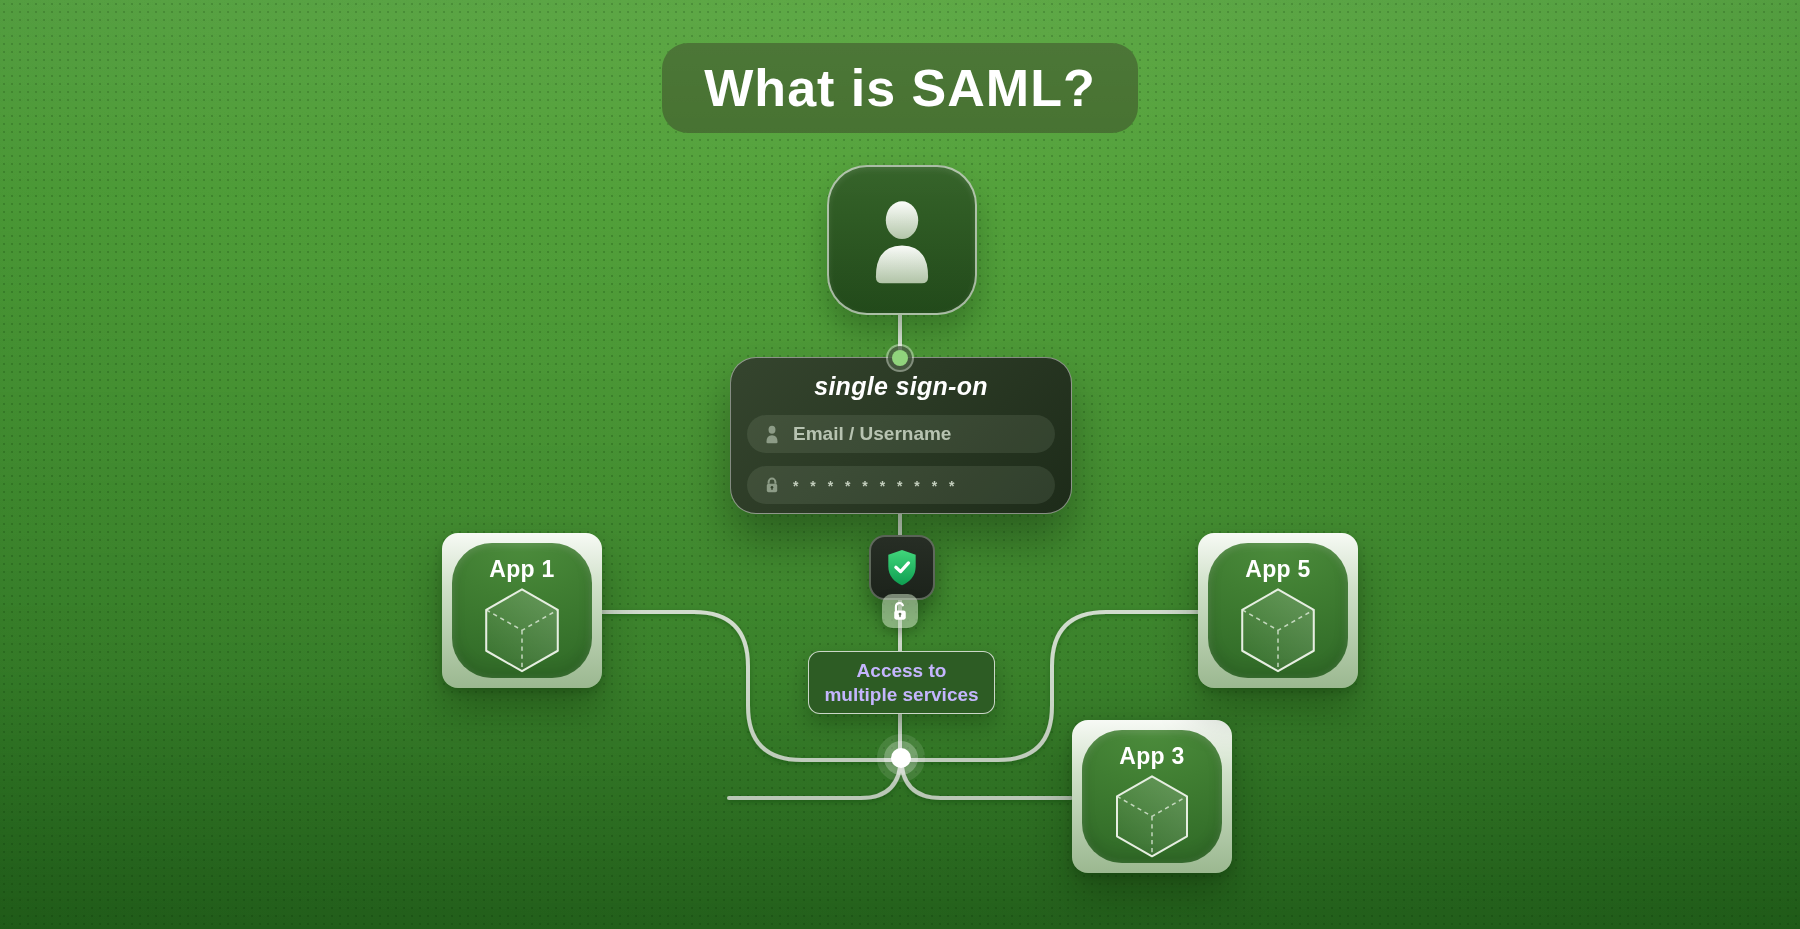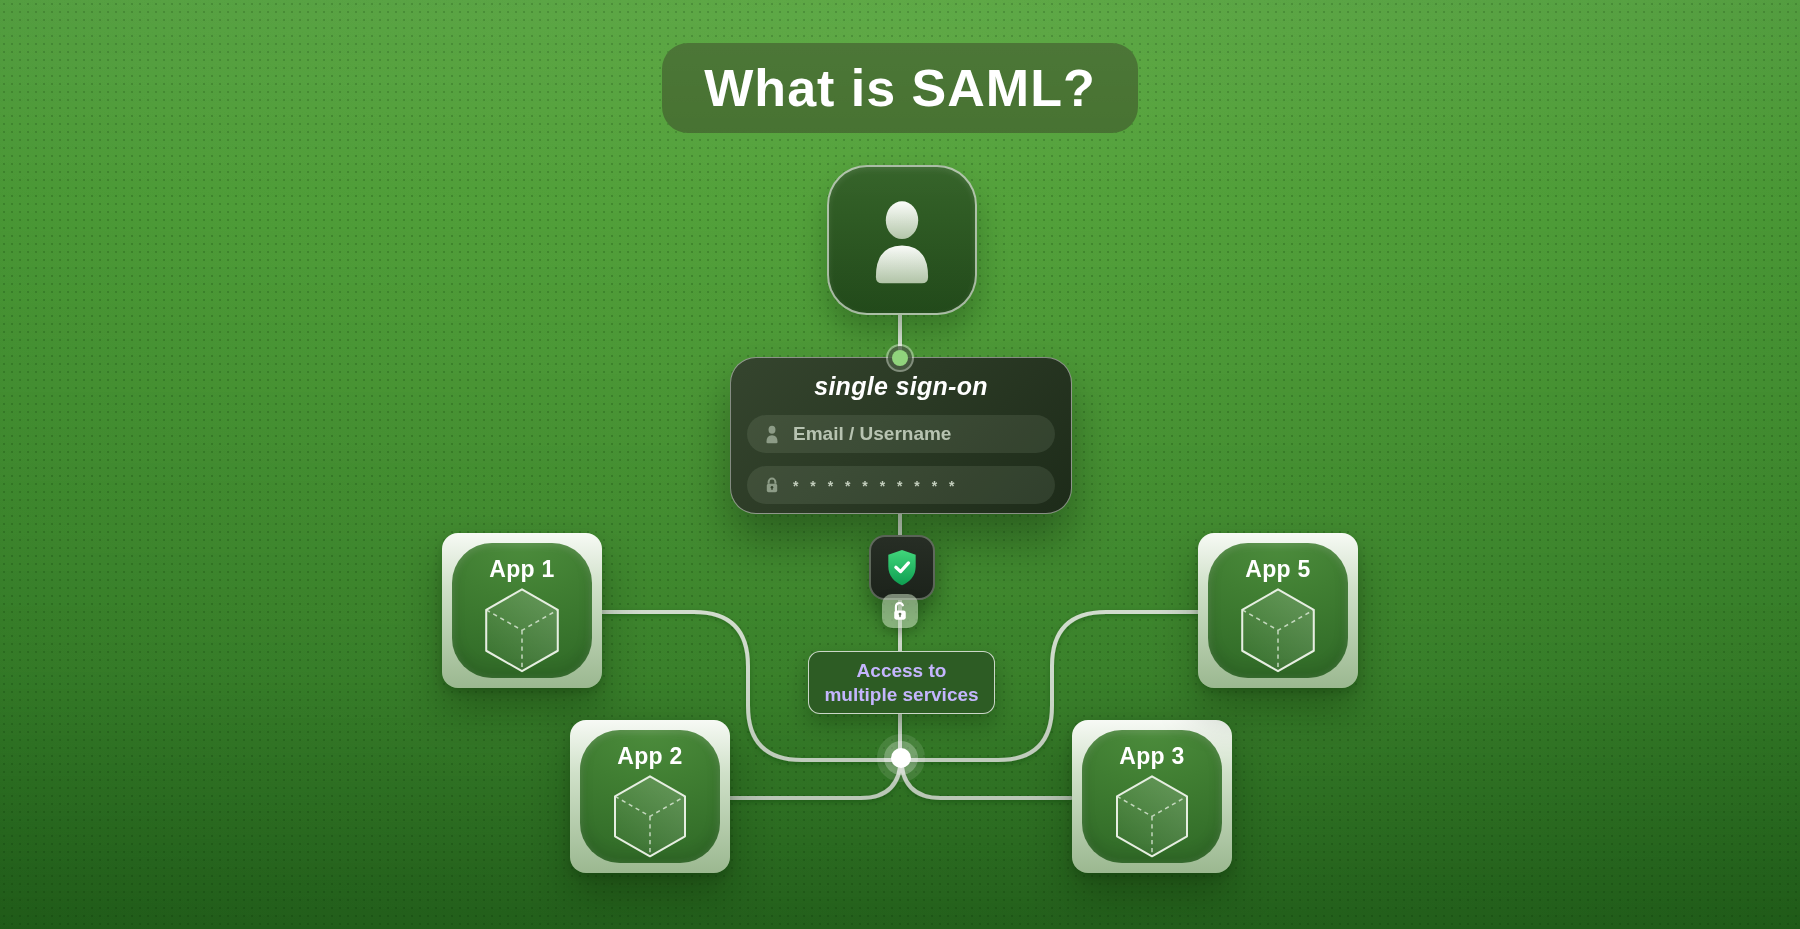--- a/index.html
+++ b/index.html
@@ -173,29 +173,20 @@
   <div class="app app1">
     <div class="app-inner">
       <div class="app-label">App 1</div>
       <svg class="cube" width="88" height="96" viewBox="0 0 100 108">
         <polygon points="50,4 92,28 92,76 50,100 8,76 8,28" fill="url(#cubeFill)" stroke="#e6eee1" stroke-width="2.4" stroke-linejoin="round"></polygon>
         <path d="M8 28 L50 52 L92 28 M50 52 V100" fill="none" stroke="rgba(228,238,223,0.78)" stroke-width="1.8" stroke-dasharray="5 4.5"></path>
       </svg>
     </div>
   </div>
 
-  <div class="app app2">
-    <div class="app-inner">
-      <div class="app-label">App 2</div>
-      <svg class="cube" width="88" height="96" viewBox="0 0 100 108">
-        <polygon points="50,4 92,28 92,76 50,100 8,76 8,28" fill="url(#cubeFill)" stroke="#e6eee1" stroke-width="2.4" stroke-linejoin="round"></polygon>
-        <path d="M8 28 L50 52 L92 28 M50 52 V100" fill="none" stroke="rgba(228,238,223,0.78)" stroke-width="1.8" stroke-dasharray="5 4.5"></path>
-      </svg>
-    </div>
-  </div>
 
   <div class="app app3">
     <div class="app-inner">
       <div class="app-label">App 3</div>
       <svg class="cube" width="88" height="96" viewBox="0 0 100 108">
         <polygon points="50,4 92,28 92,76 50,100 8,76 8,28" fill="url(#cubeFill)" stroke="#e6eee1" stroke-width="2.4" stroke-linejoin="round"></polygon>
         <path d="M8 28 L50 52 L92 28 M50 52 V100" fill="none" stroke="rgba(228,238,223,0.78)" stroke-width="1.8" stroke-dasharray="5 4.5"></path>
       </svg>
     </div>
   </div>

